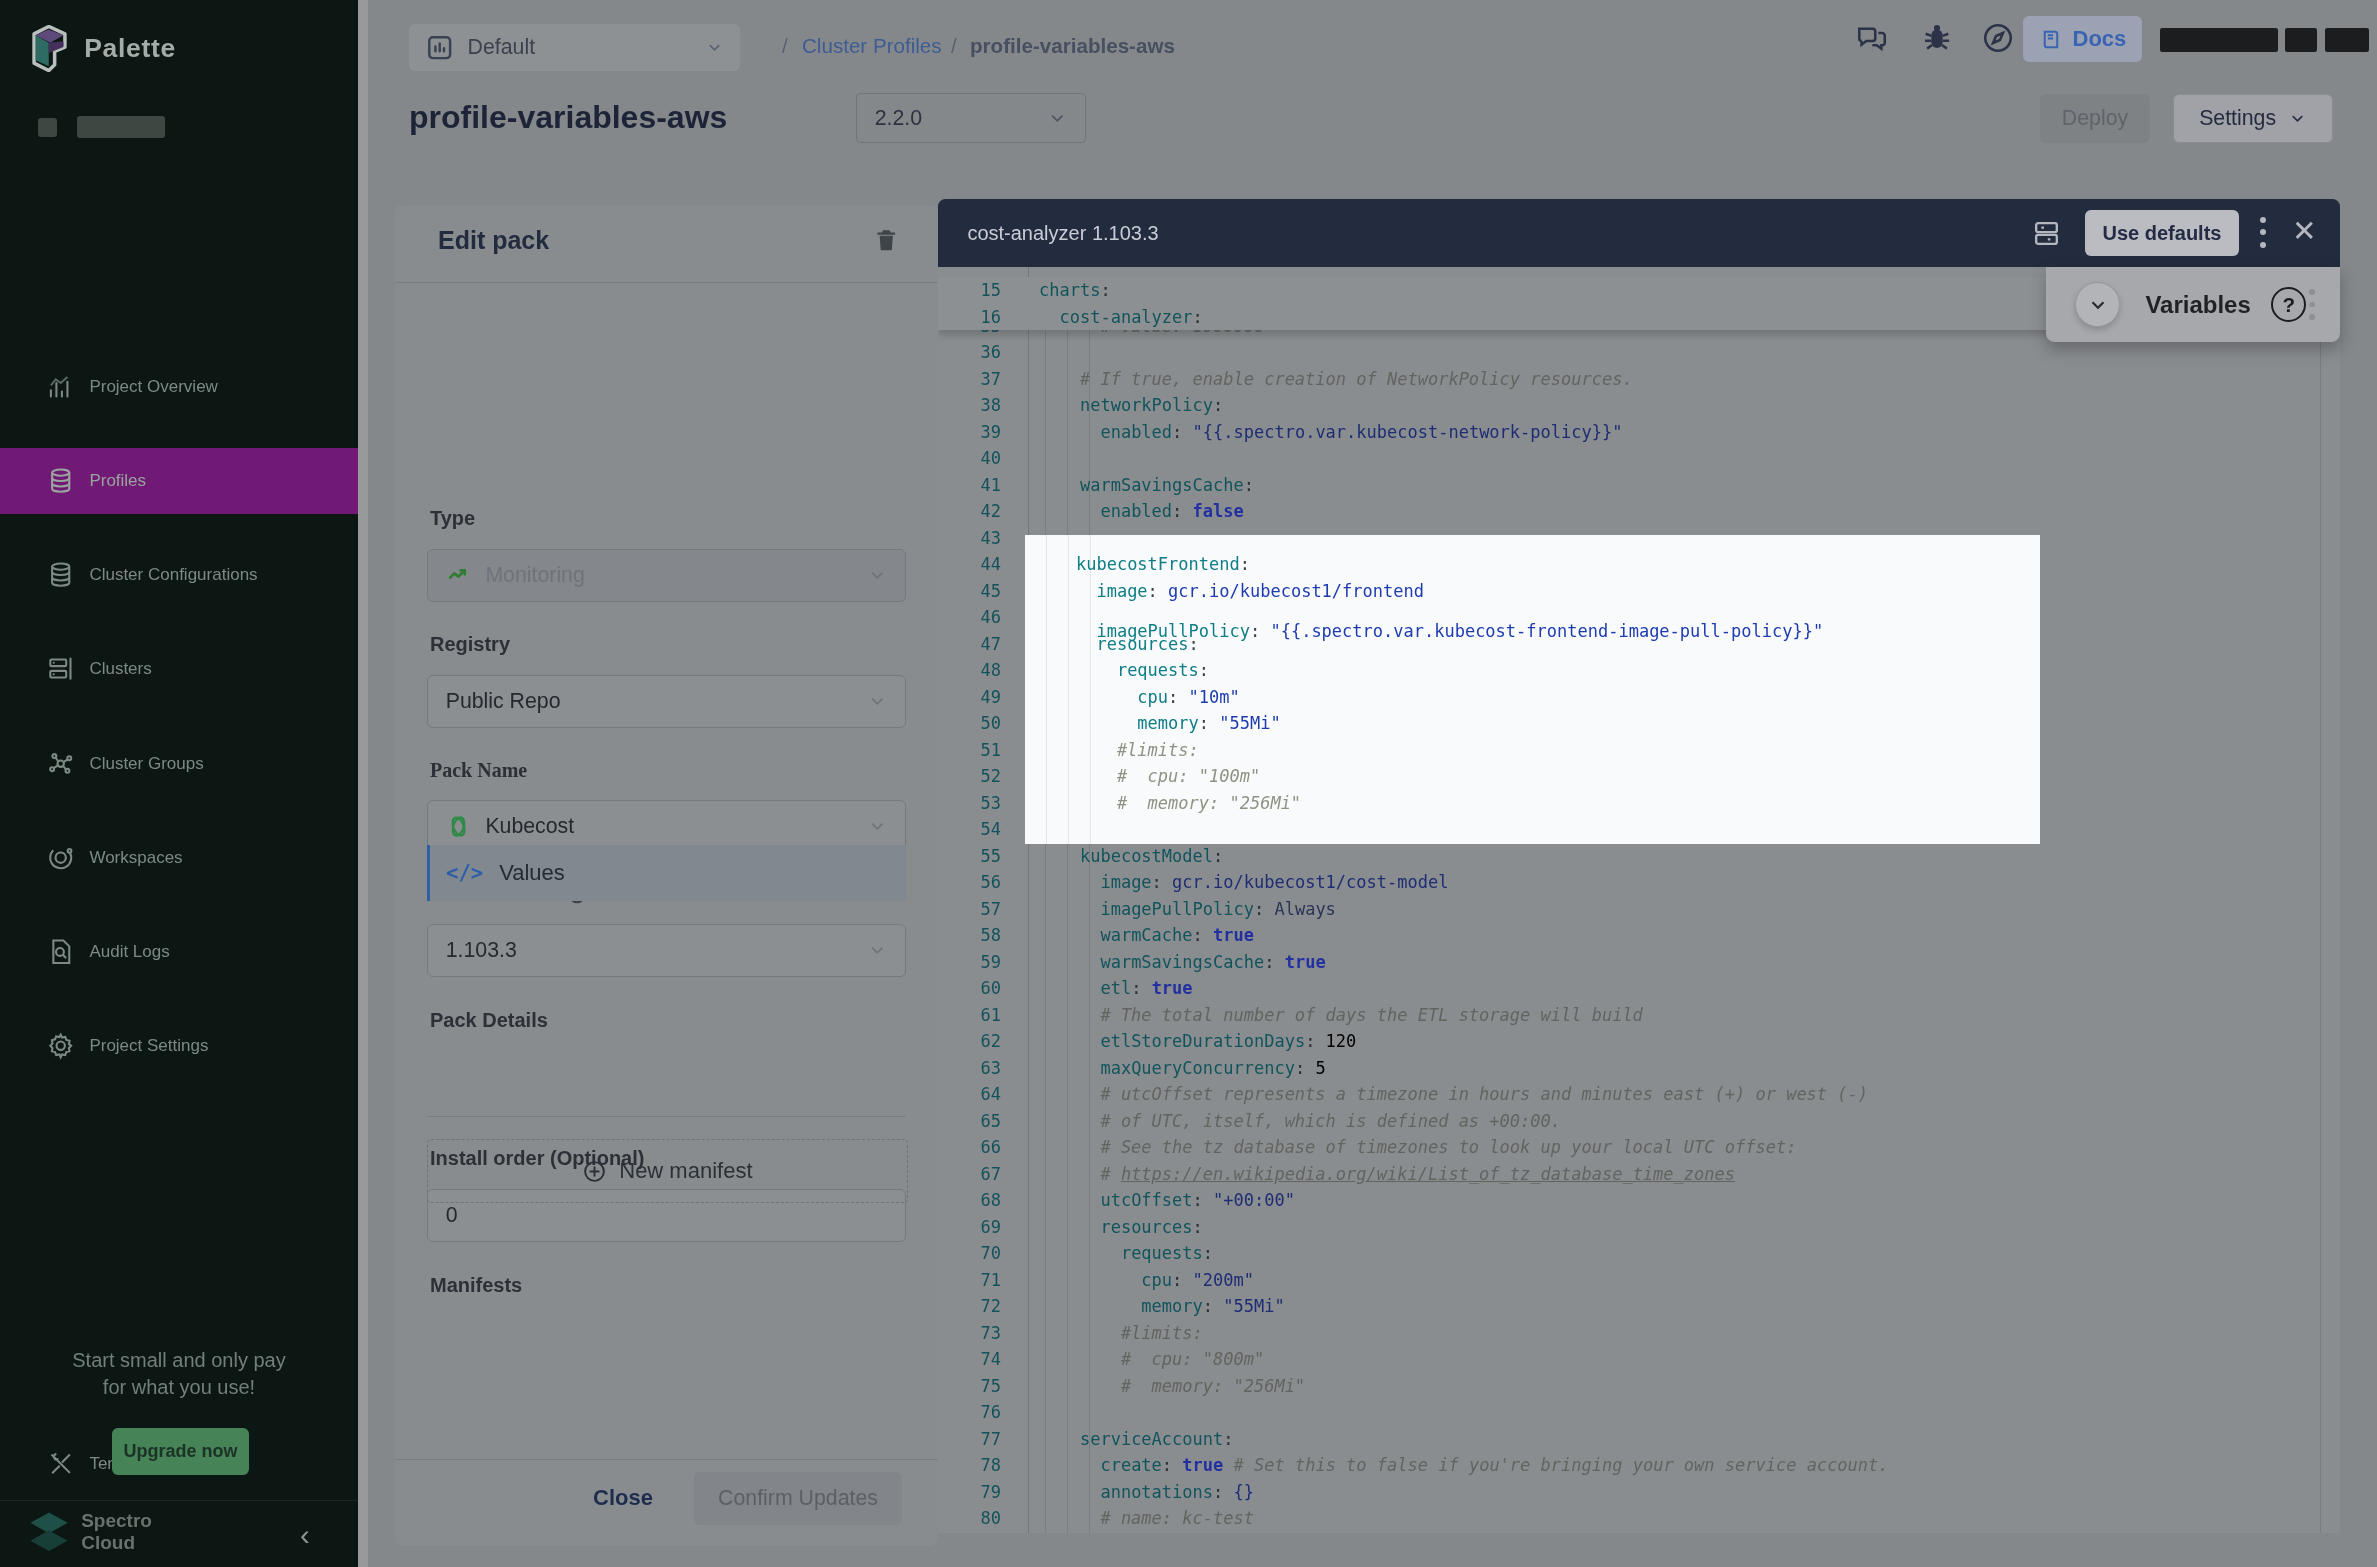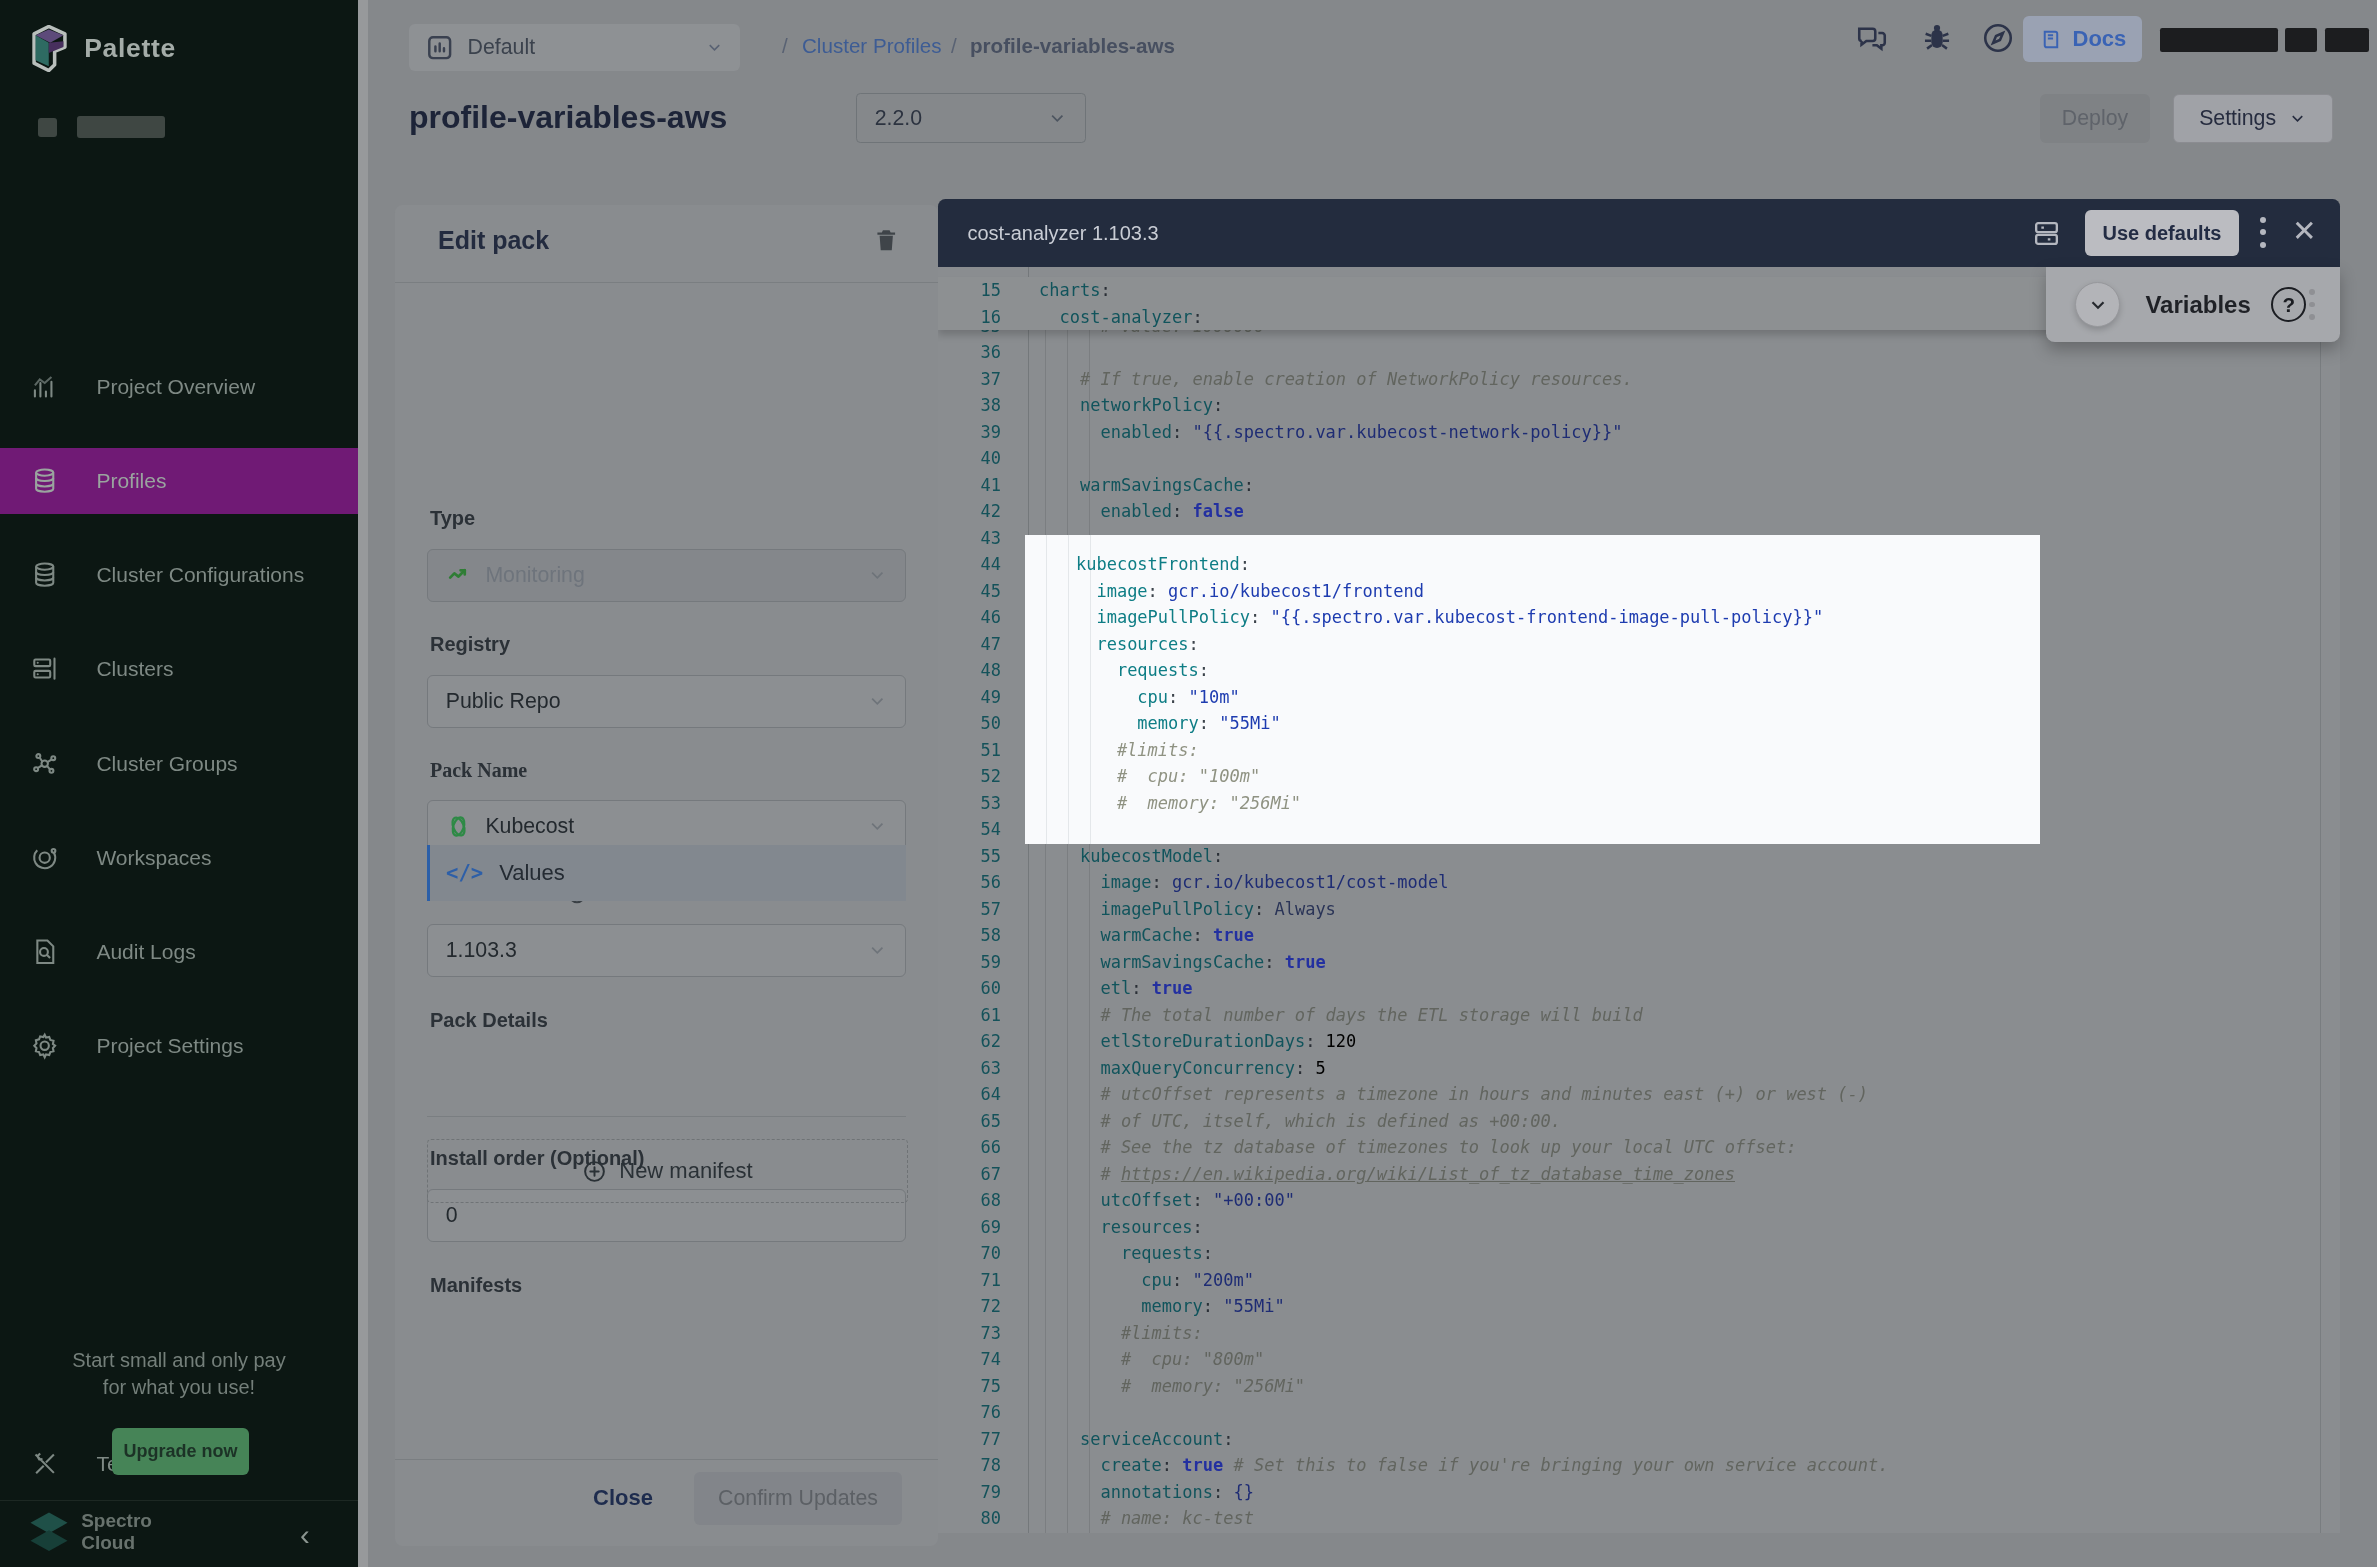--- a/index.html
+++ b/index.html
@@ -7,21 +7,21 @@
        background:#85888b;font-family:"Liberation Sans",sans-serif;
        -webkit-font-smoothing:antialiased;}
   .abs{position:absolute;}
 
   
   #sidebar{left:0;top:0;width:358px;height:1568px;background:#0c1713;}
   #logo-row{left:28px;top:22px;width:294px;height:52px;display:flex;align-items:center;gap:13.2px;}
   #logo-text{font-size:26.5px;font-weight:600;color:#a4aca8;letter-spacing:0.7px;}
   .redact-sq{background:#3f4743;border-radius:2.9px;}
   #nav{left:0;top:177px;width:358px;}
-  .nav-item{position:absolute;left:0;width:358px;height:66px;display:flex;align-items:center;gap:37px;padding-left:30px;box-sizing:border-box;color:#7e8984;font-size:21px;}
+  .nav-item{position:absolute;left:0;width:358px;height:66px;display:flex;align-items:center;gap:14px;padding-left:46px;box-sizing:border-box;color:#7e8984;font-size:17px;}
   .nav-item.active{background:#701a75;color:#9aa49f;}
   .nav-item svg{flex:0 0 auto;}
   #promo{left:0;top:1347px;width:358px;text-align:center;color:#747f7a;font-size:20px;line-height:27px;}
   #upgrade-btn{left:112px;top:1428px;width:137px;height:47px;background:#468457;border-radius:5.9px;color:#1c3226;font-size:18px;font-weight:600;display:flex;align-items:center;justify-content:center;}
   #side-divider{left:0;top:1500px;width:358px;height:0.7px;background:#1d2823;}
   #footer-brand{left:29.4px;top:1510px;display:flex;align-items:center;gap:11.8px;}
   .brand-text{font-size:19px;line-height:22px;color:#68726d;font-weight:600;}
   #collapse{left:300px;top:1518px;color:#8b9590;font-size:29.4px;}
 
   
@@ -598,21 +598,21 @@
   <div id="spot-rows">
       <div class="crow" style="top: -10.3px;">
         <pre></pre>
       </div>
       <div class="crow" style="top: 16px;">
         <pre><span class="sg-p">    </span><span class="sg-k">kubecostFrontend</span><span class="sg-p">:</span></pre>
       </div>
       <div class="crow" style="top: 43px;">
         <pre><span class="sg-p">      </span><span class="sg-k">image</span><span class="sg-p">: </span><span class="sg-s">gcr.io/kubecost1/frontend</span></pre>
       </div>
-      <div class="crow" style="top: 69px;">
+      <div class="crow" style="top: 83px;">
         <pre><span class="sg-p">      </span><span class="sg-k">imagePullPolicy</span><span class="sg-p">: </span><span class="sg-s">"{{.spectro.var.kubecost-frontend-image-pull-policy}}"</span></pre>
       </div>
       <div class="crow" style="top: 96px;">
         <pre><span class="sg-p">      </span><span class="sg-k">resources</span><span class="sg-p">:</span></pre>
       </div>
       <div class="crow" style="top: 122px;">
         <pre><span class="sg-p">        </span><span class="sg-k">requests</span><span class="sg-p">:</span></pre>
       </div>
       <div class="crow" style="top: 149px;">
         <pre><span class="sg-p">          </span><span class="sg-k">cpu</span><span class="sg-p">: </span><span class="sg-s">"10m"</span></pre>

